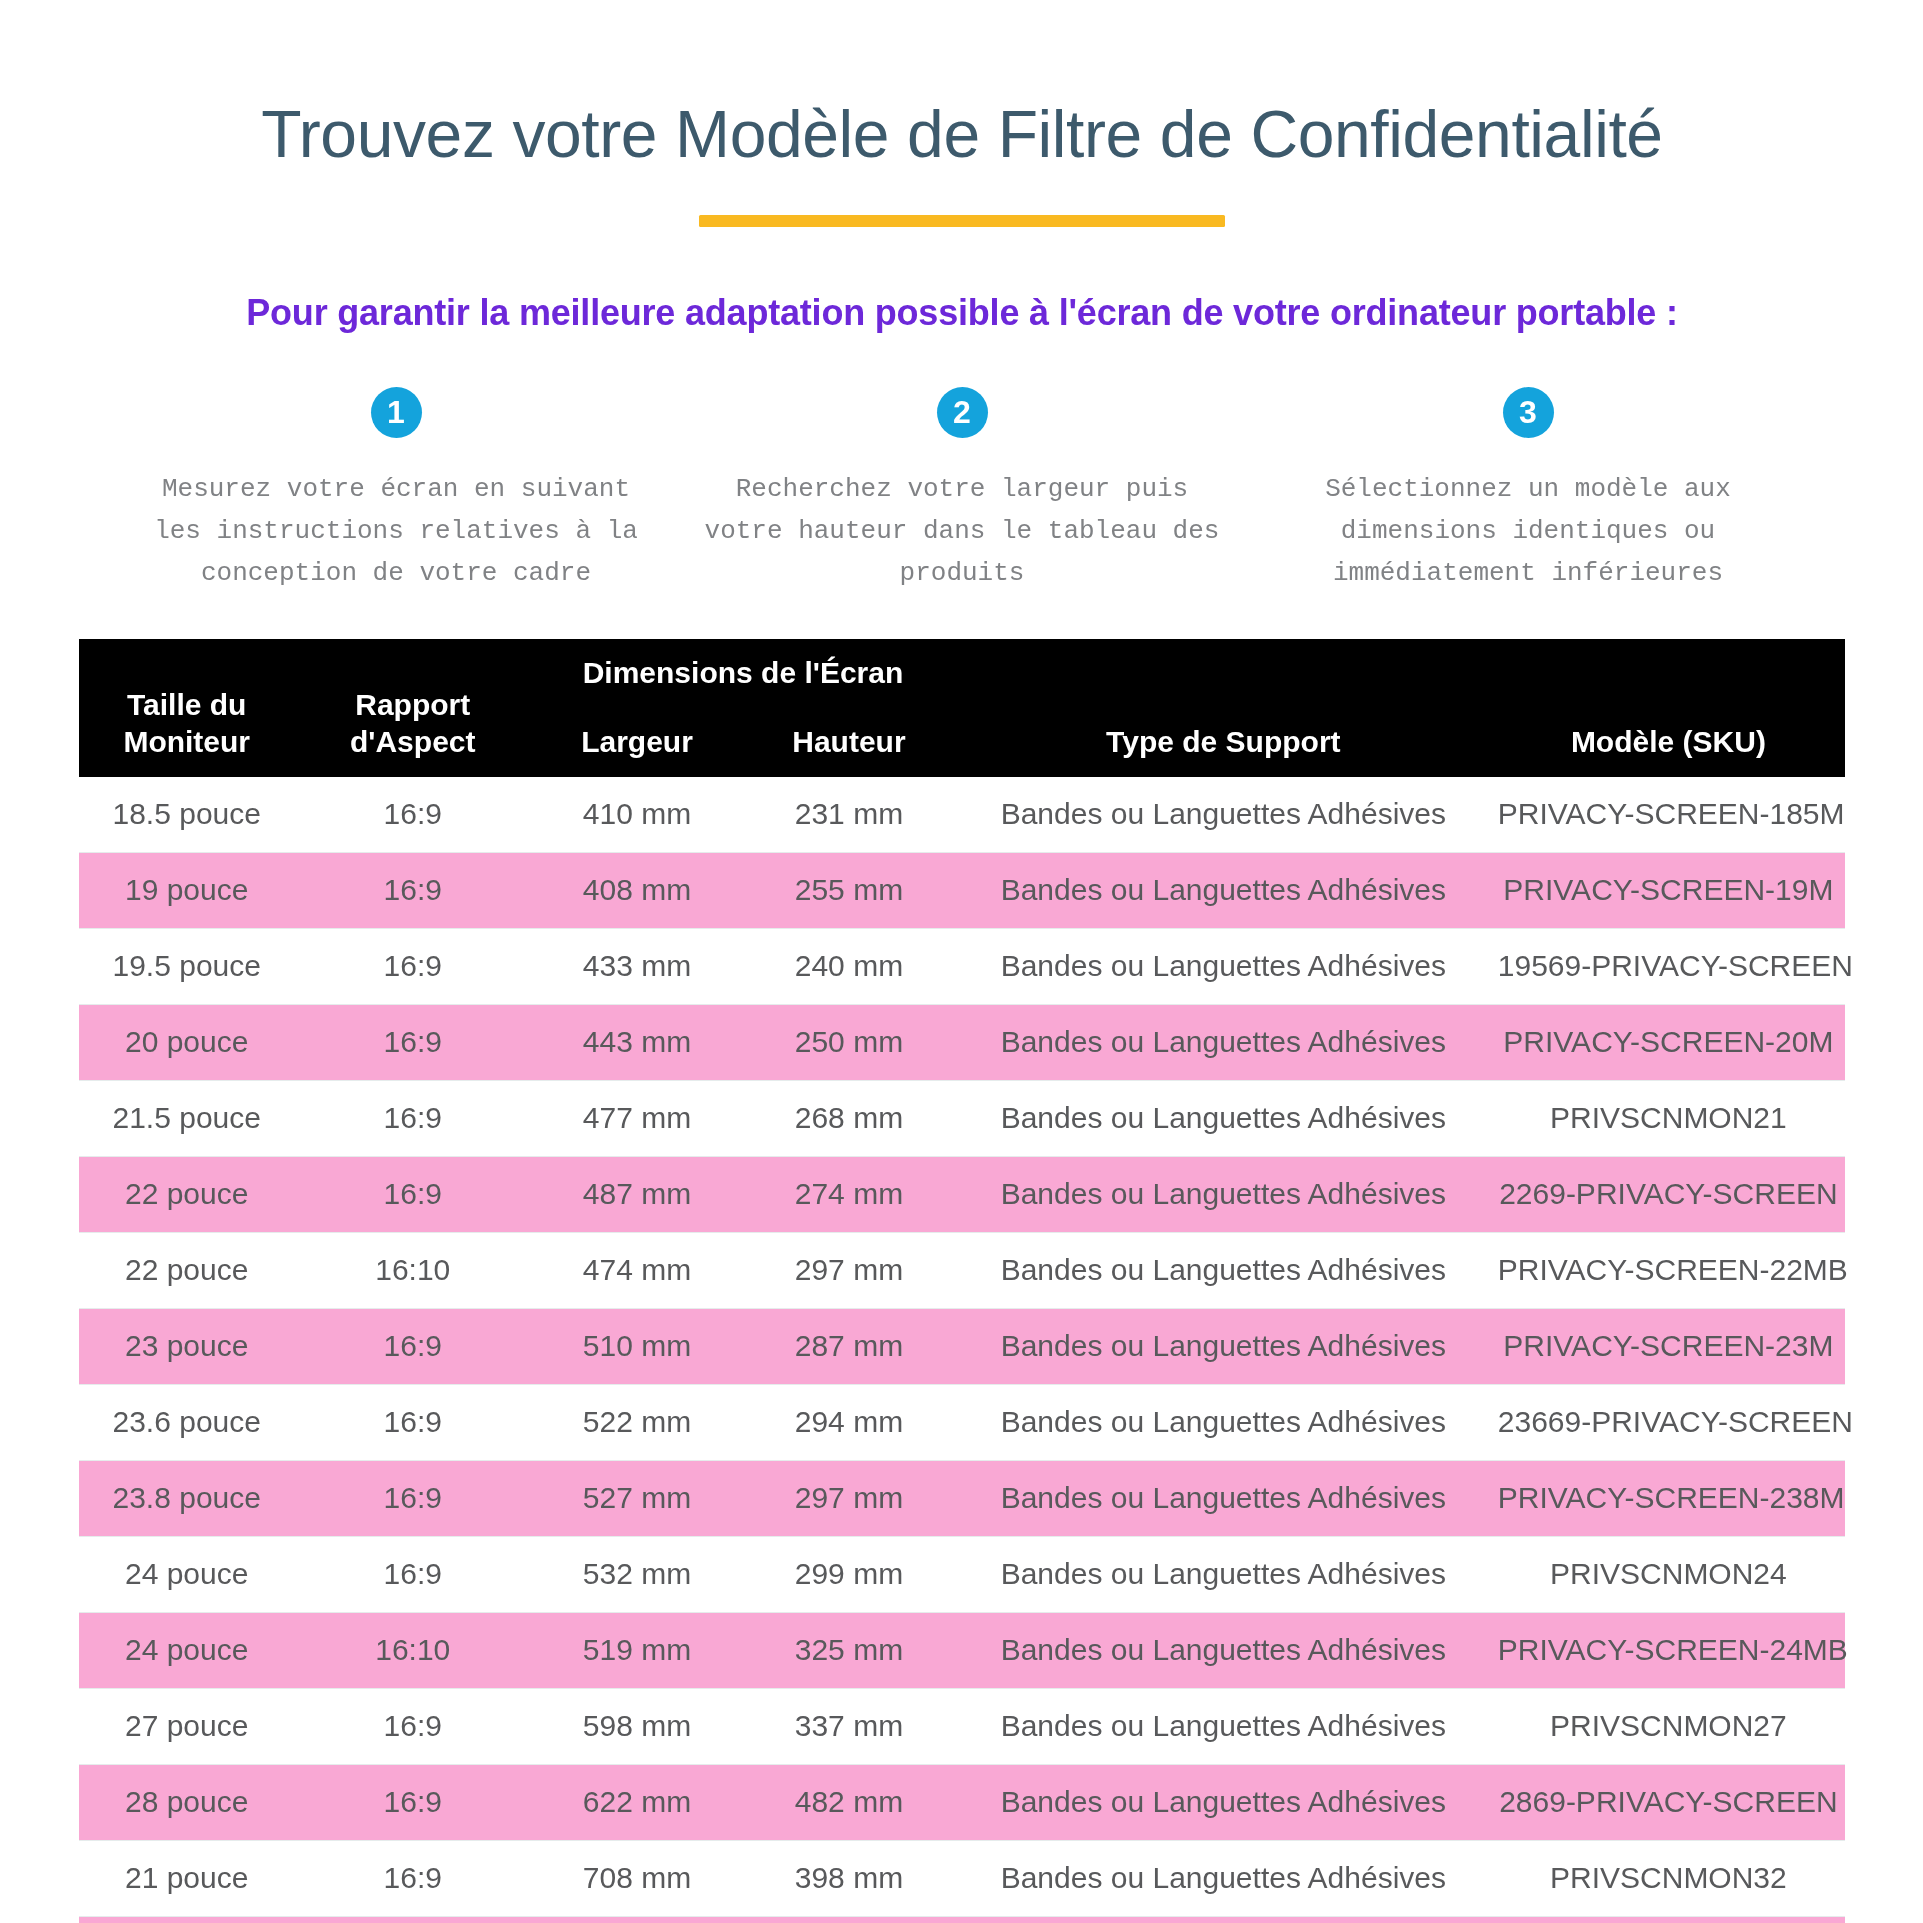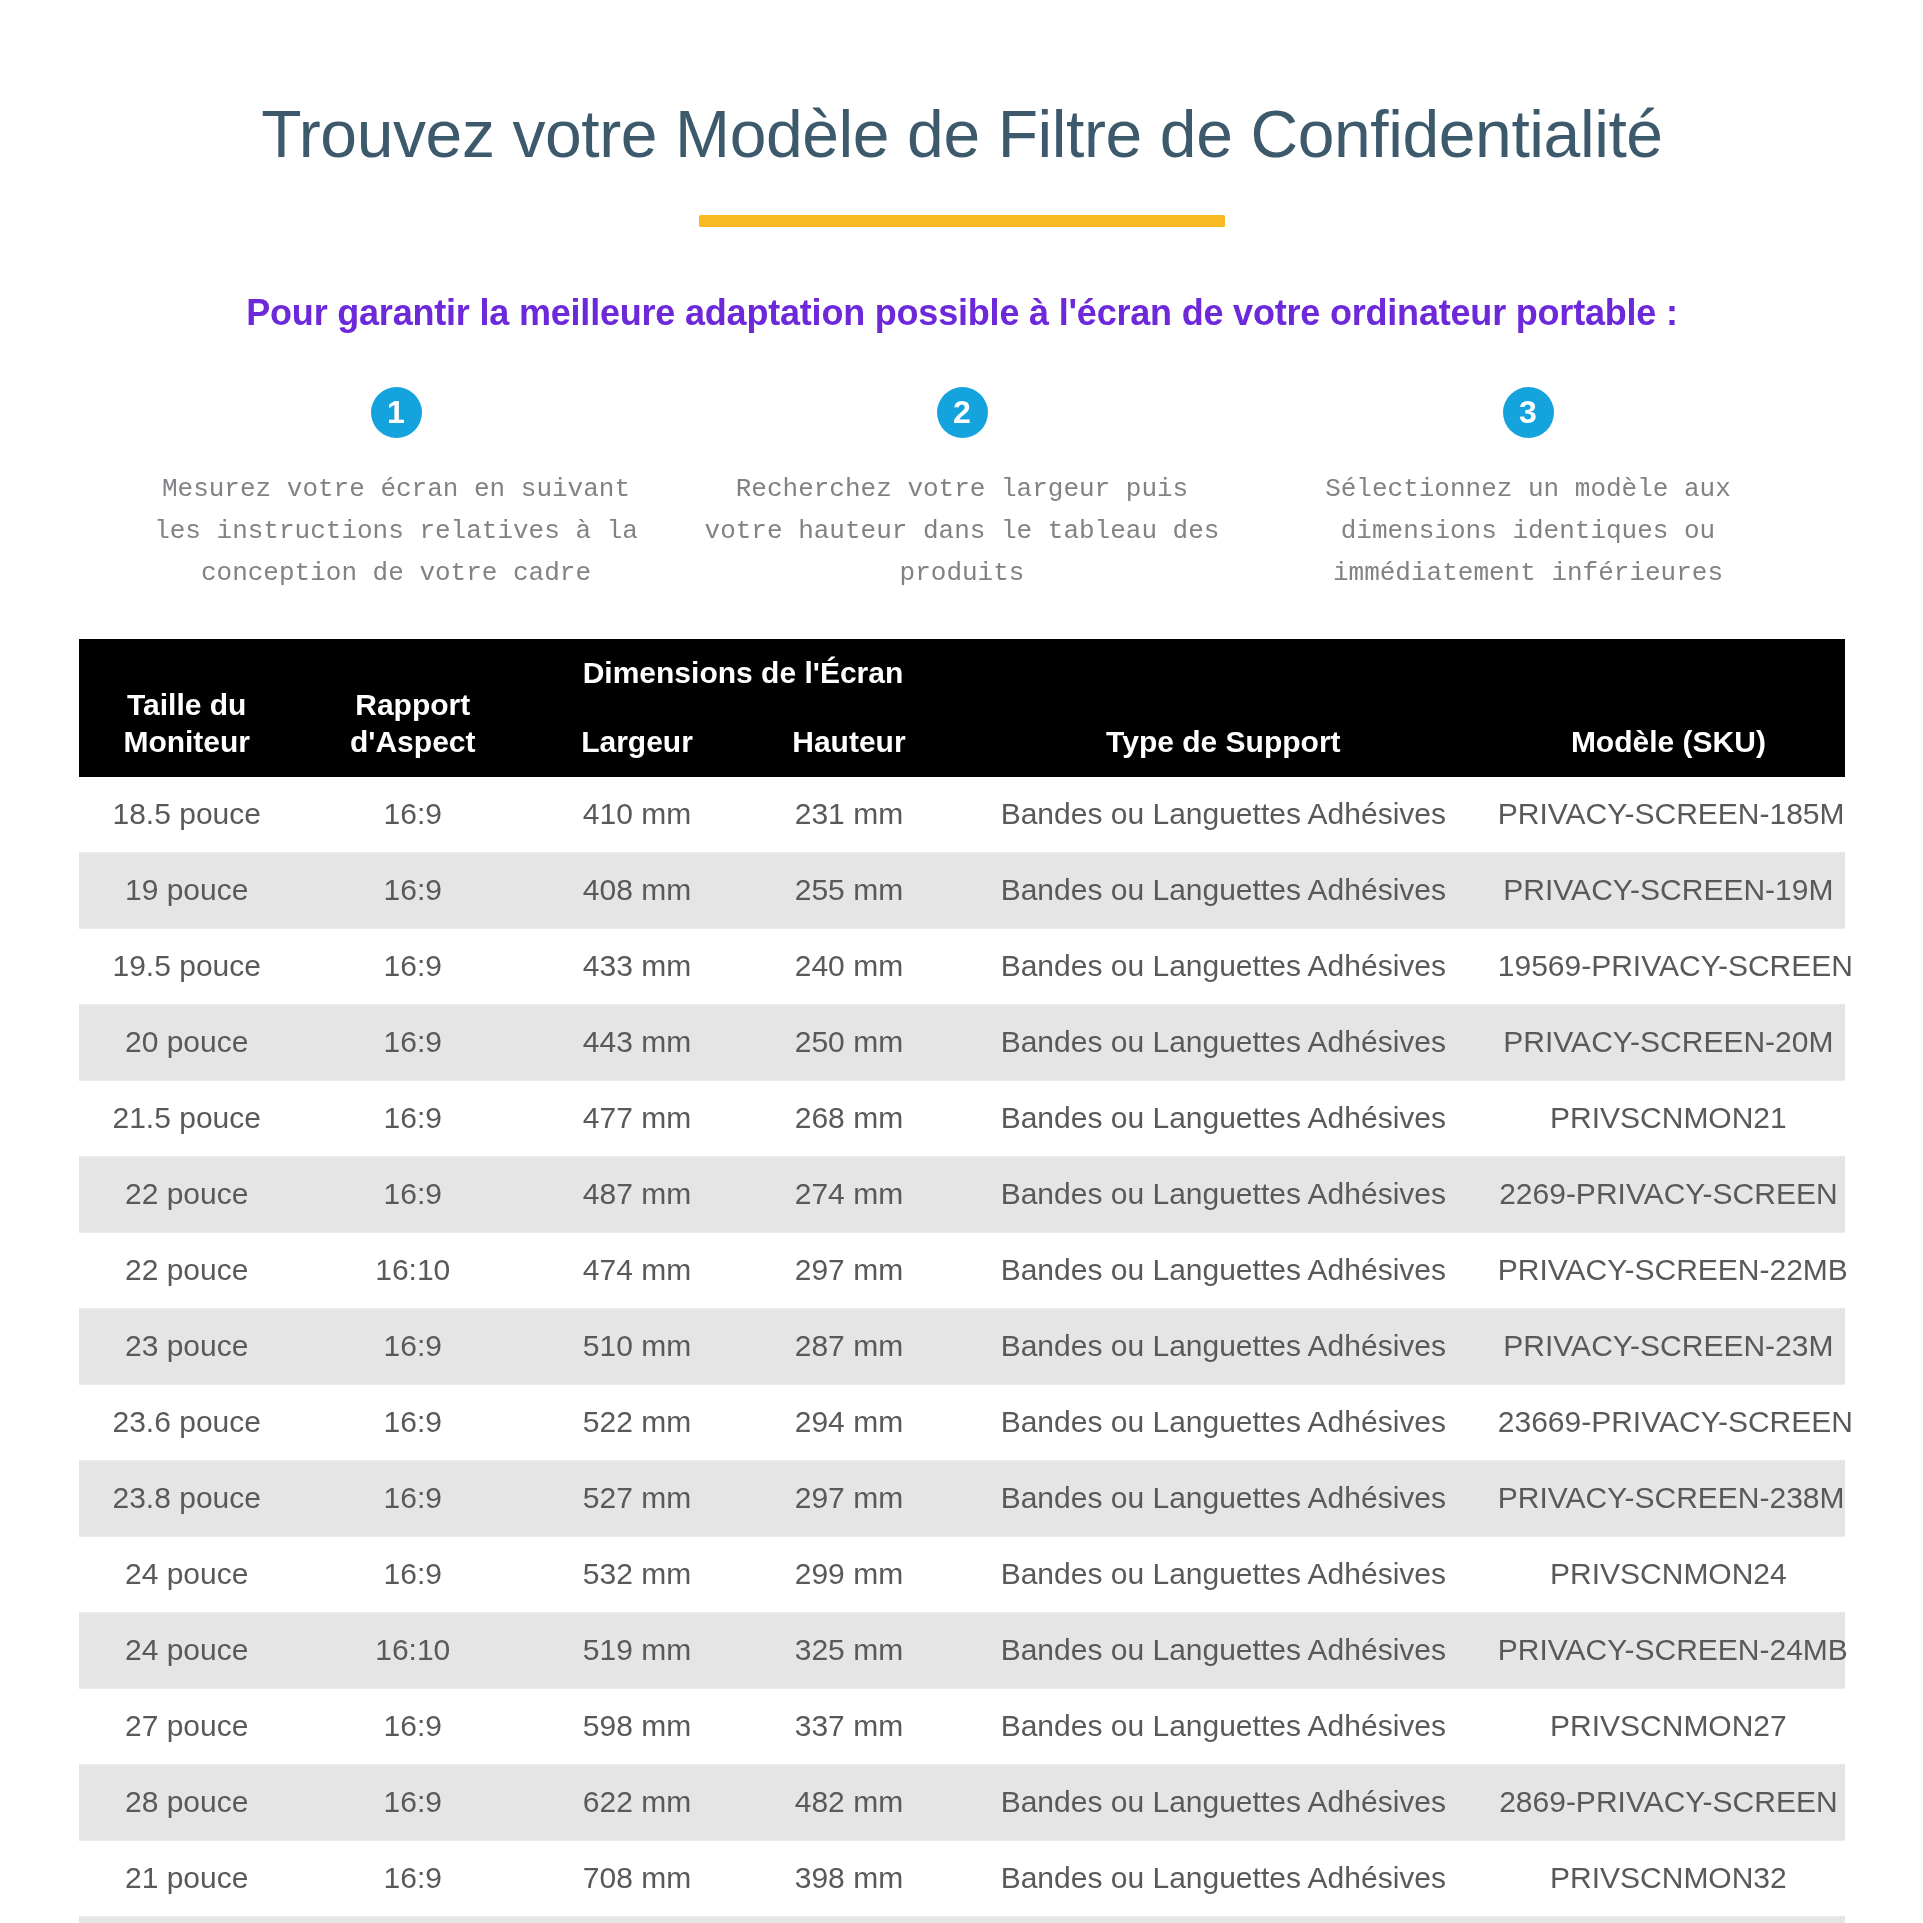--- a/index.html
+++ b/index.html
@@ -125,21 +125,21 @@
     font-size: 30px;
     font-weight: 300;
     color: #58595B;
     text-align: center;
     padding: 19px 6px 20px 6px;
     border-top: 1.5px solid #E6ECEC;
     line-height: 1.2;
     white-space: nowrap;
   }
   table.spec tbody tr:first-child td { border-top: 0; }
-  table.spec tbody tr.alt td { background: #e5e5e5; }
+  table.spec tbody tr.alt td { background: #f9a8d4; }
   table.spec tbody tr:last-child td { border-bottom: 2.3px solid #5D7885; }
 
   
   col.c-size   { width: 12.2%; }
   col.c-ratio  { width: 13.4%; }
   col.c-width  { width: 12.0%; }
   col.c-height { width: 12.0%; }
   col.c-mount  { width: 30.4%; }
   col.c-sku    { width: 20.0%; }
 </style>

